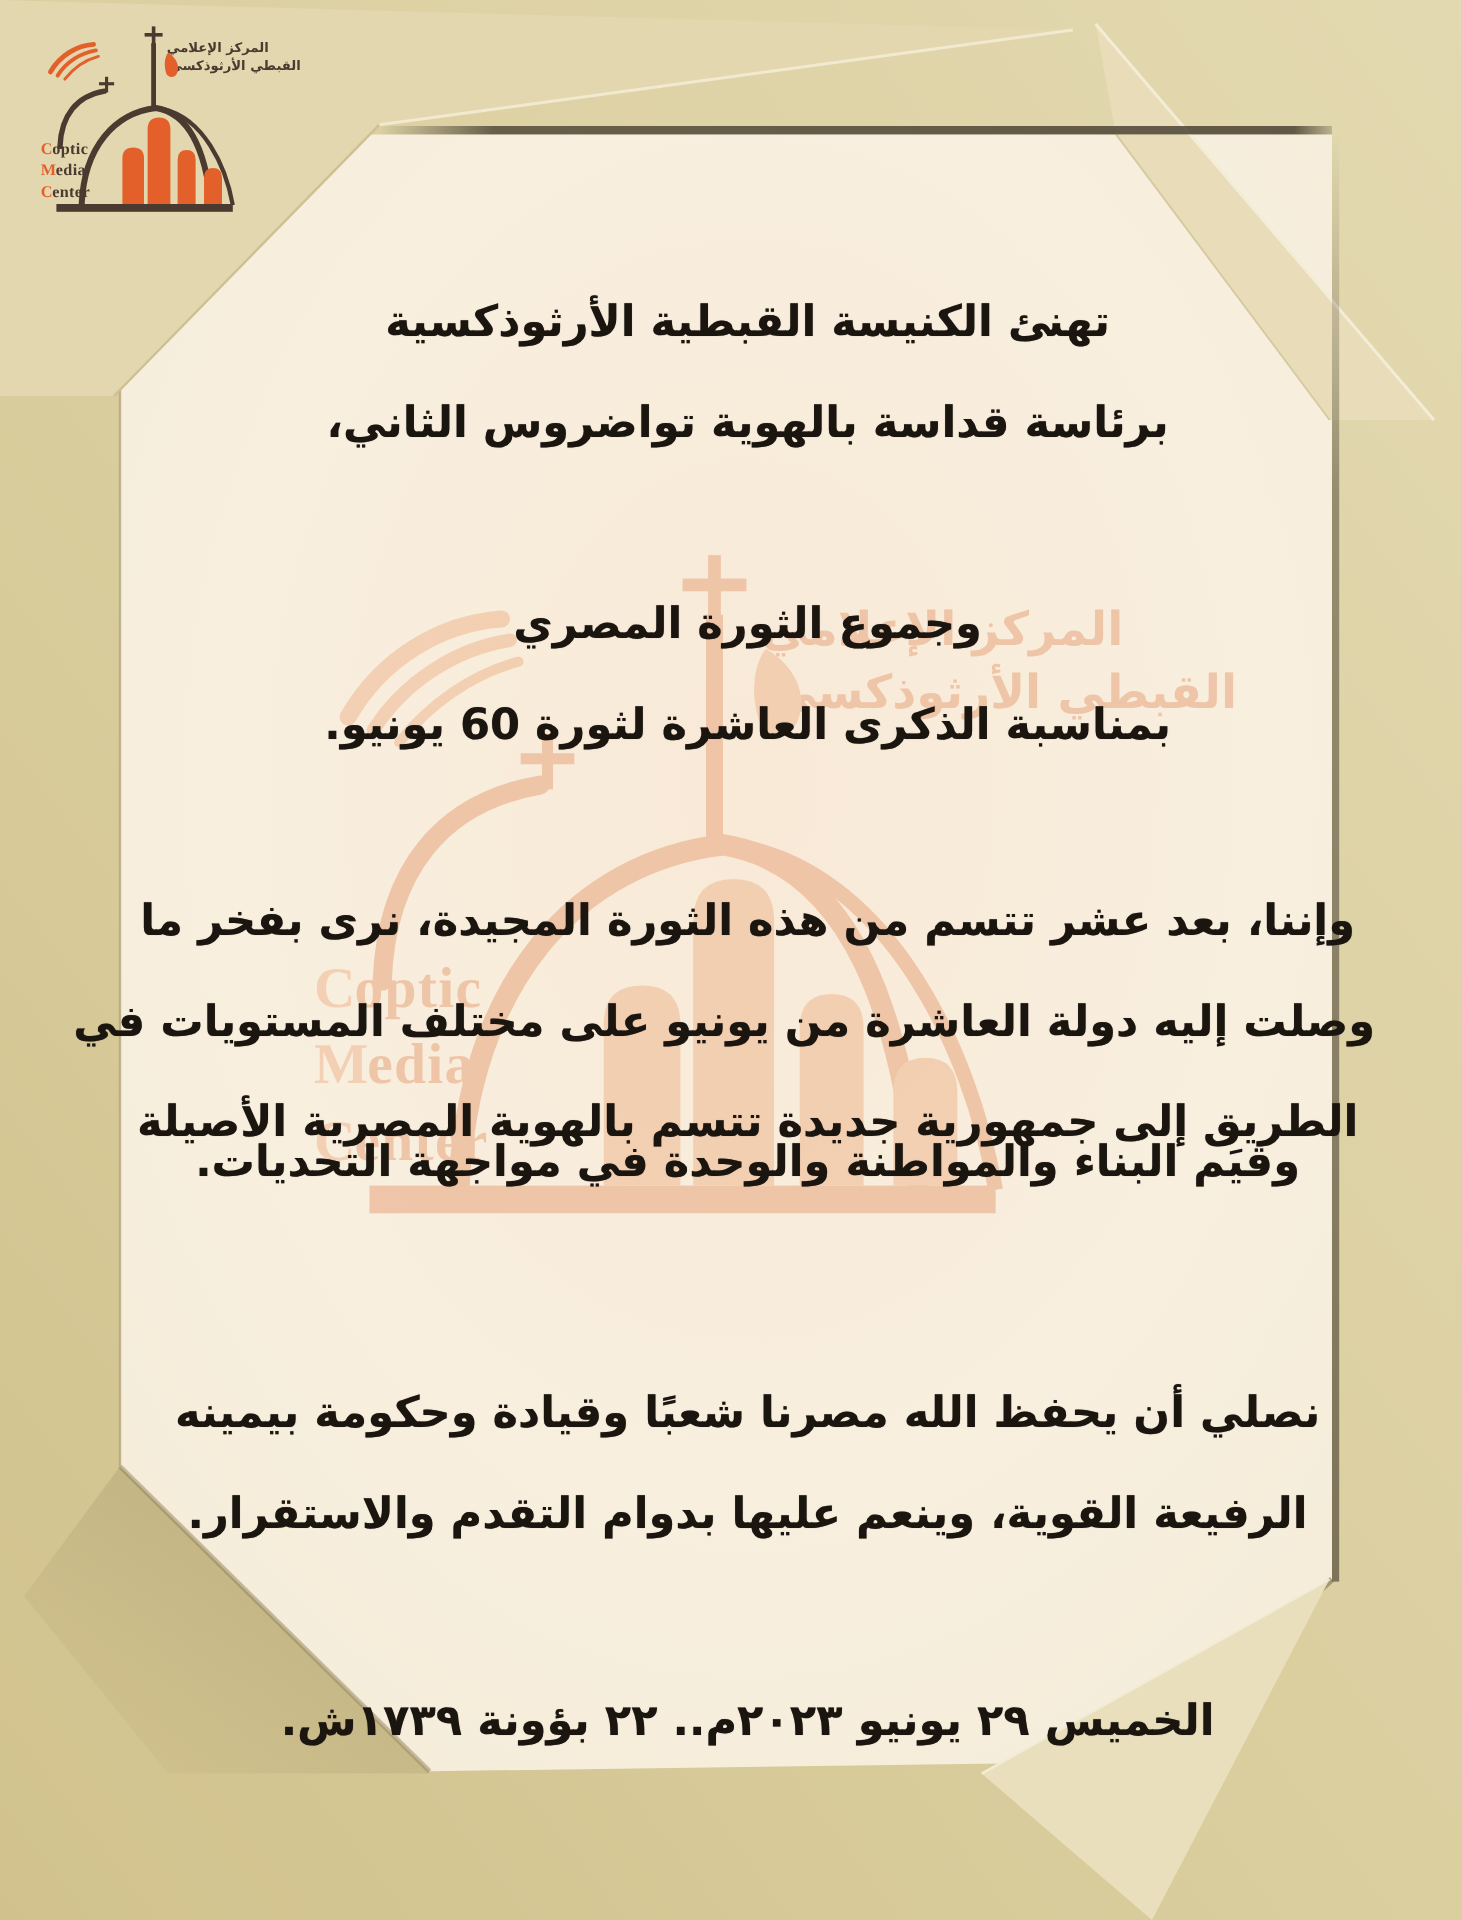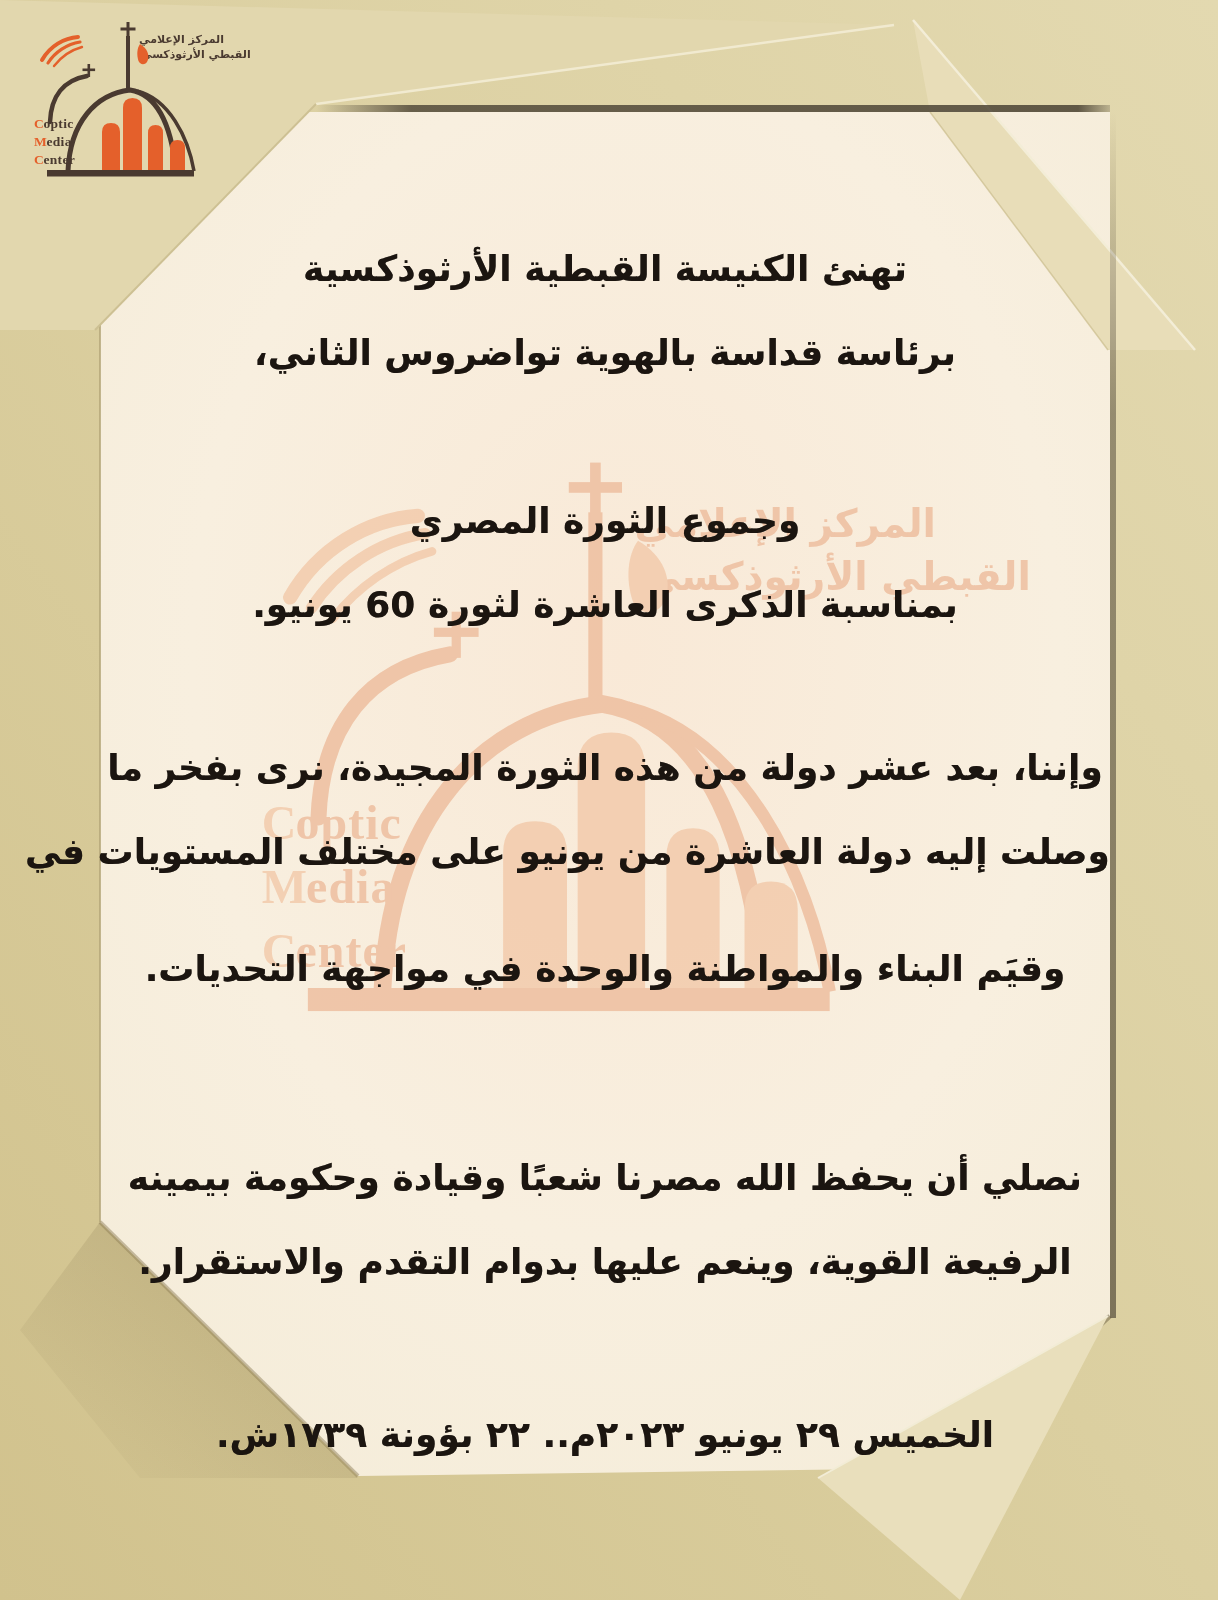--- a/index.html
+++ b/index.html
@@ -6,21 +6,21 @@
   body{
     width:1218px;height:1600px;overflow:hidden;position:relative;
     font-family:"DejaVu Sans",sans-serif;
     background:#dbcfa0;
   }
   #stage{position:absolute;inset:0;width:1218px;height:1600px;}
   svg.bg{position:absolute;left:0;top:0;z-index:0;display:block;}
   
   use.lg{ --ink:#4a3a30; --accent:#e4602b; }
   use.wm{ --ink:#edbc9c; --accent:#f2c9a9; opacity:.8; }
-  .textlayer{position:absolute;left:100px;top:0;width:1010px;height:1600px;z-index:2;}
+  .textlayer{position:absolute;left:100px;top:0;width:1010px;height:1600px;z-index:2;padding-left:36px;}
   .t{
     position:absolute;left:0;width:100%;
     direction:rtl;text-align:center;
     font-weight:bold;font-size:36px;line-height:1.25;
     color:#1b1510;
     letter-spacing:0;
     text-shadow:0 0 .6px rgba(27,21,16,.55);
     white-space:nowrap;
   }
 </style>
@@ -136,22 +136,23 @@
 
   <use href="#cmc-logo" class="lg" transform="translate(20,10)"></use>
 </svg>
 
 <div class="textlayer">
   <div class="t" style="top:246px">تهنئ الكنيسة القبطية الأرثوذكسية</div>
   <div class="t" style="top:330px">برئاسة قداسة بالهوية تواضروس الثاني،</div>
   <div class="t" style="top:498px">وجموع الثورة المصري</div>
   <div class="t" style="top:582px">بمناسبة الذكرى العاشرة لثورة 60 يونيو.</div>
 
-  <div class="t" style="top:745px">وإننا، بعد عشر دولة من هذه الثورة المجيدة، نرى بفخر ما</div>
+  <div class="t" style="top:745px">وإننا، بعد عشر تتسم من هذه الثورة المجيدة، نرى بفخر ما</div>
   <div class="t" style="top:829px">وصلت إليه دولة العاشرة من يونيو على مختلف المستويات في</div>
+  <div class="t" style="top:913px">الطريق إلى جمهورية جديدة تتسم بالهوية المصرية الأصيلة</div>
   <div class="t" style="top:946px">وقيَم البناء والمواطنة والوحدة في مواجهة التحديات.</div>
 
   <div class="t" style="top:1239px">الرفيعة القوية، وينعم عليها بدوام التقدم والاستقرار.</div>
   <div class="t" style="top:1155px">نصلي أن يحفظ الله مصرنا شعبًا وقيادة وحكومة بيمينه</div>
 
   <div class="t" style="top:1412px">الخميس ٢٩ يونيو ٢٠٢٣م.. ٢٢ بؤونة ١٧٣٩ش.</div>
 </div>
 
 </div>
 

